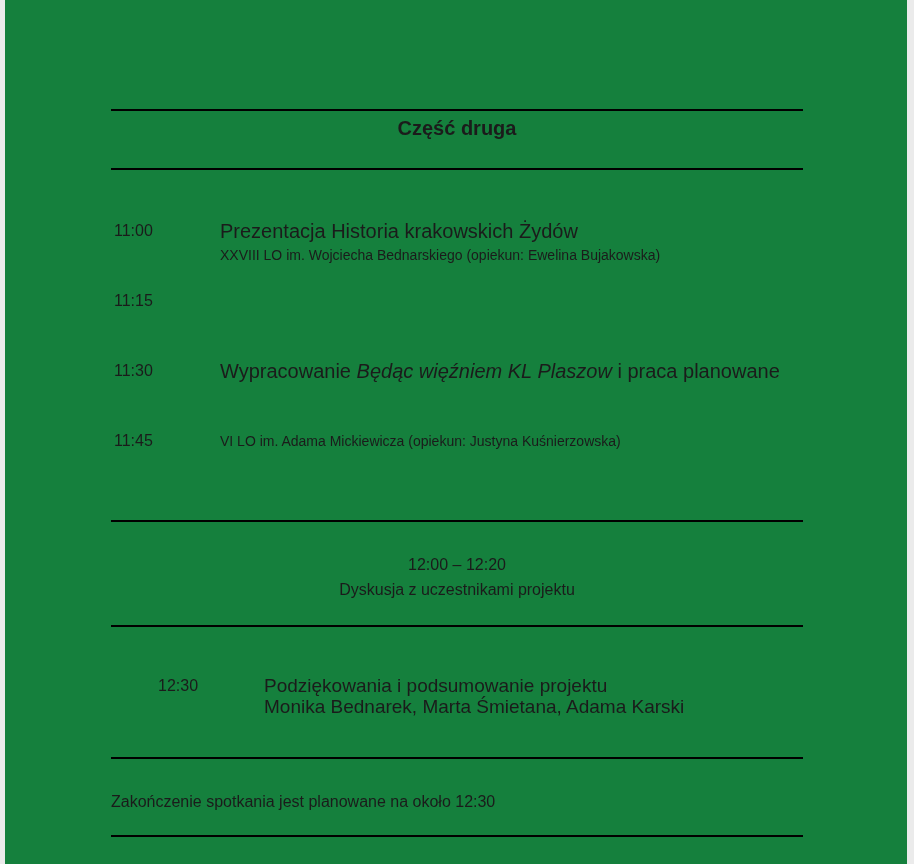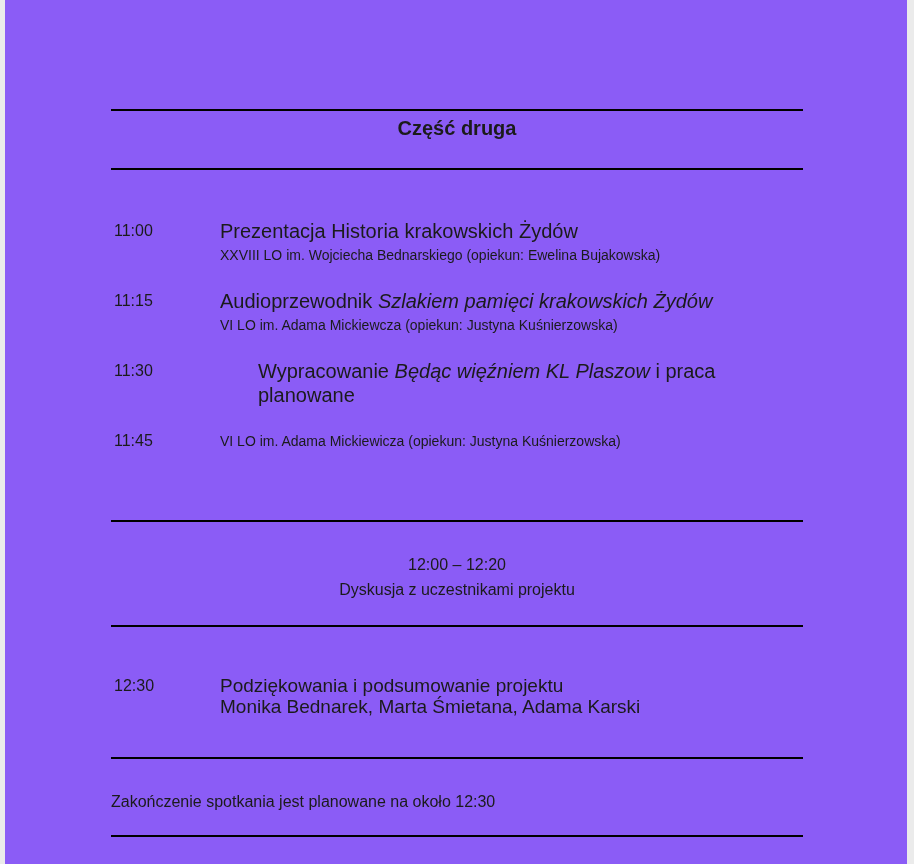--- a/index.html
+++ b/index.html
@@ -1,20 +1,20 @@
 <!DOCTYPE html>
 <html><head>
 <meta charset="utf-8">
 <style>
   html, body { margin: 0; padding: 0; background: #ffffff; }
   .viewport {
     position: relative;
     width: 914px;
     height: 864px;
-    background: #8b5cf6;
+    background: #15803d;
     overflow: hidden;
     font-family: "Liberation Sans", "DejaVu Sans", sans-serif;
     color: #1b1b1b;
   }
   .edge-strip {
     position: absolute;
     top: 0;
     height: 100%;
     background: #ebebeb;
   }
@@ -52,23 +52,23 @@
   }
   .row {
     position: absolute;
     left: 0;
     width: 100%;
     display: flex;
     align-items: flex-start;
   }
   .row-1 { top: 219px; }
   .row-2 { top: 289px; }
-  .row-3 { top: 359px; gap: 38px; }
+  .row-3 { top: 359px; }
   .row-4 { top: 429px; }
-  .row-5 { top: 675px; }
+  .row-5 { top: 675px; margin-left: 44px; }
   .time-col {
     width: 109px;
     box-sizing: border-box;
     padding-left: 3px;
     flex: 0 0 auto;
     font-size: 16px;
     line-height: 24px;
   }
   .desc-col { flex: 1 1 auto; }
   .entry-title {
@@ -121,24 +121,20 @@
     <div class="row row-1">
       <div class="time-col">11:00</div>
       <div class="desc-col">
         <div class="entry-title"><span>Prezentacja Historia krakowskich Żydów</span><em></em><span></span></div>
         <div class="entry-subtitle">XXVIII LO im. Wojciecha Bednarskiego (opiekun: Ewelina Bujakowska)</div>
       </div>
     </div>
 
     <div class="row row-2">
       <div class="time-col">11:15</div>
-      <div class="desc-col">
-        <div class="entry-title"><span>Audioprzewodnik </span><em>Szlakiem pamięci krakowskich Żydów</em><span></span></div>
-        <div class="entry-subtitle">VI LO im. Adama Mickiewcza (opiekun: Justyna Kuśnierzowska)</div>
-      </div>
     </div>
 
     <div class="row row-3">
       <div class="time-col">11:30</div>
       <div class="desc-col">
         <div class="entry-title"><span>Wypracowanie </span><em>Będąc więźniem KL Plaszow</em><span> i praca planowane</span></div>
       </div>
     </div>
 
     <div class="row row-4">

